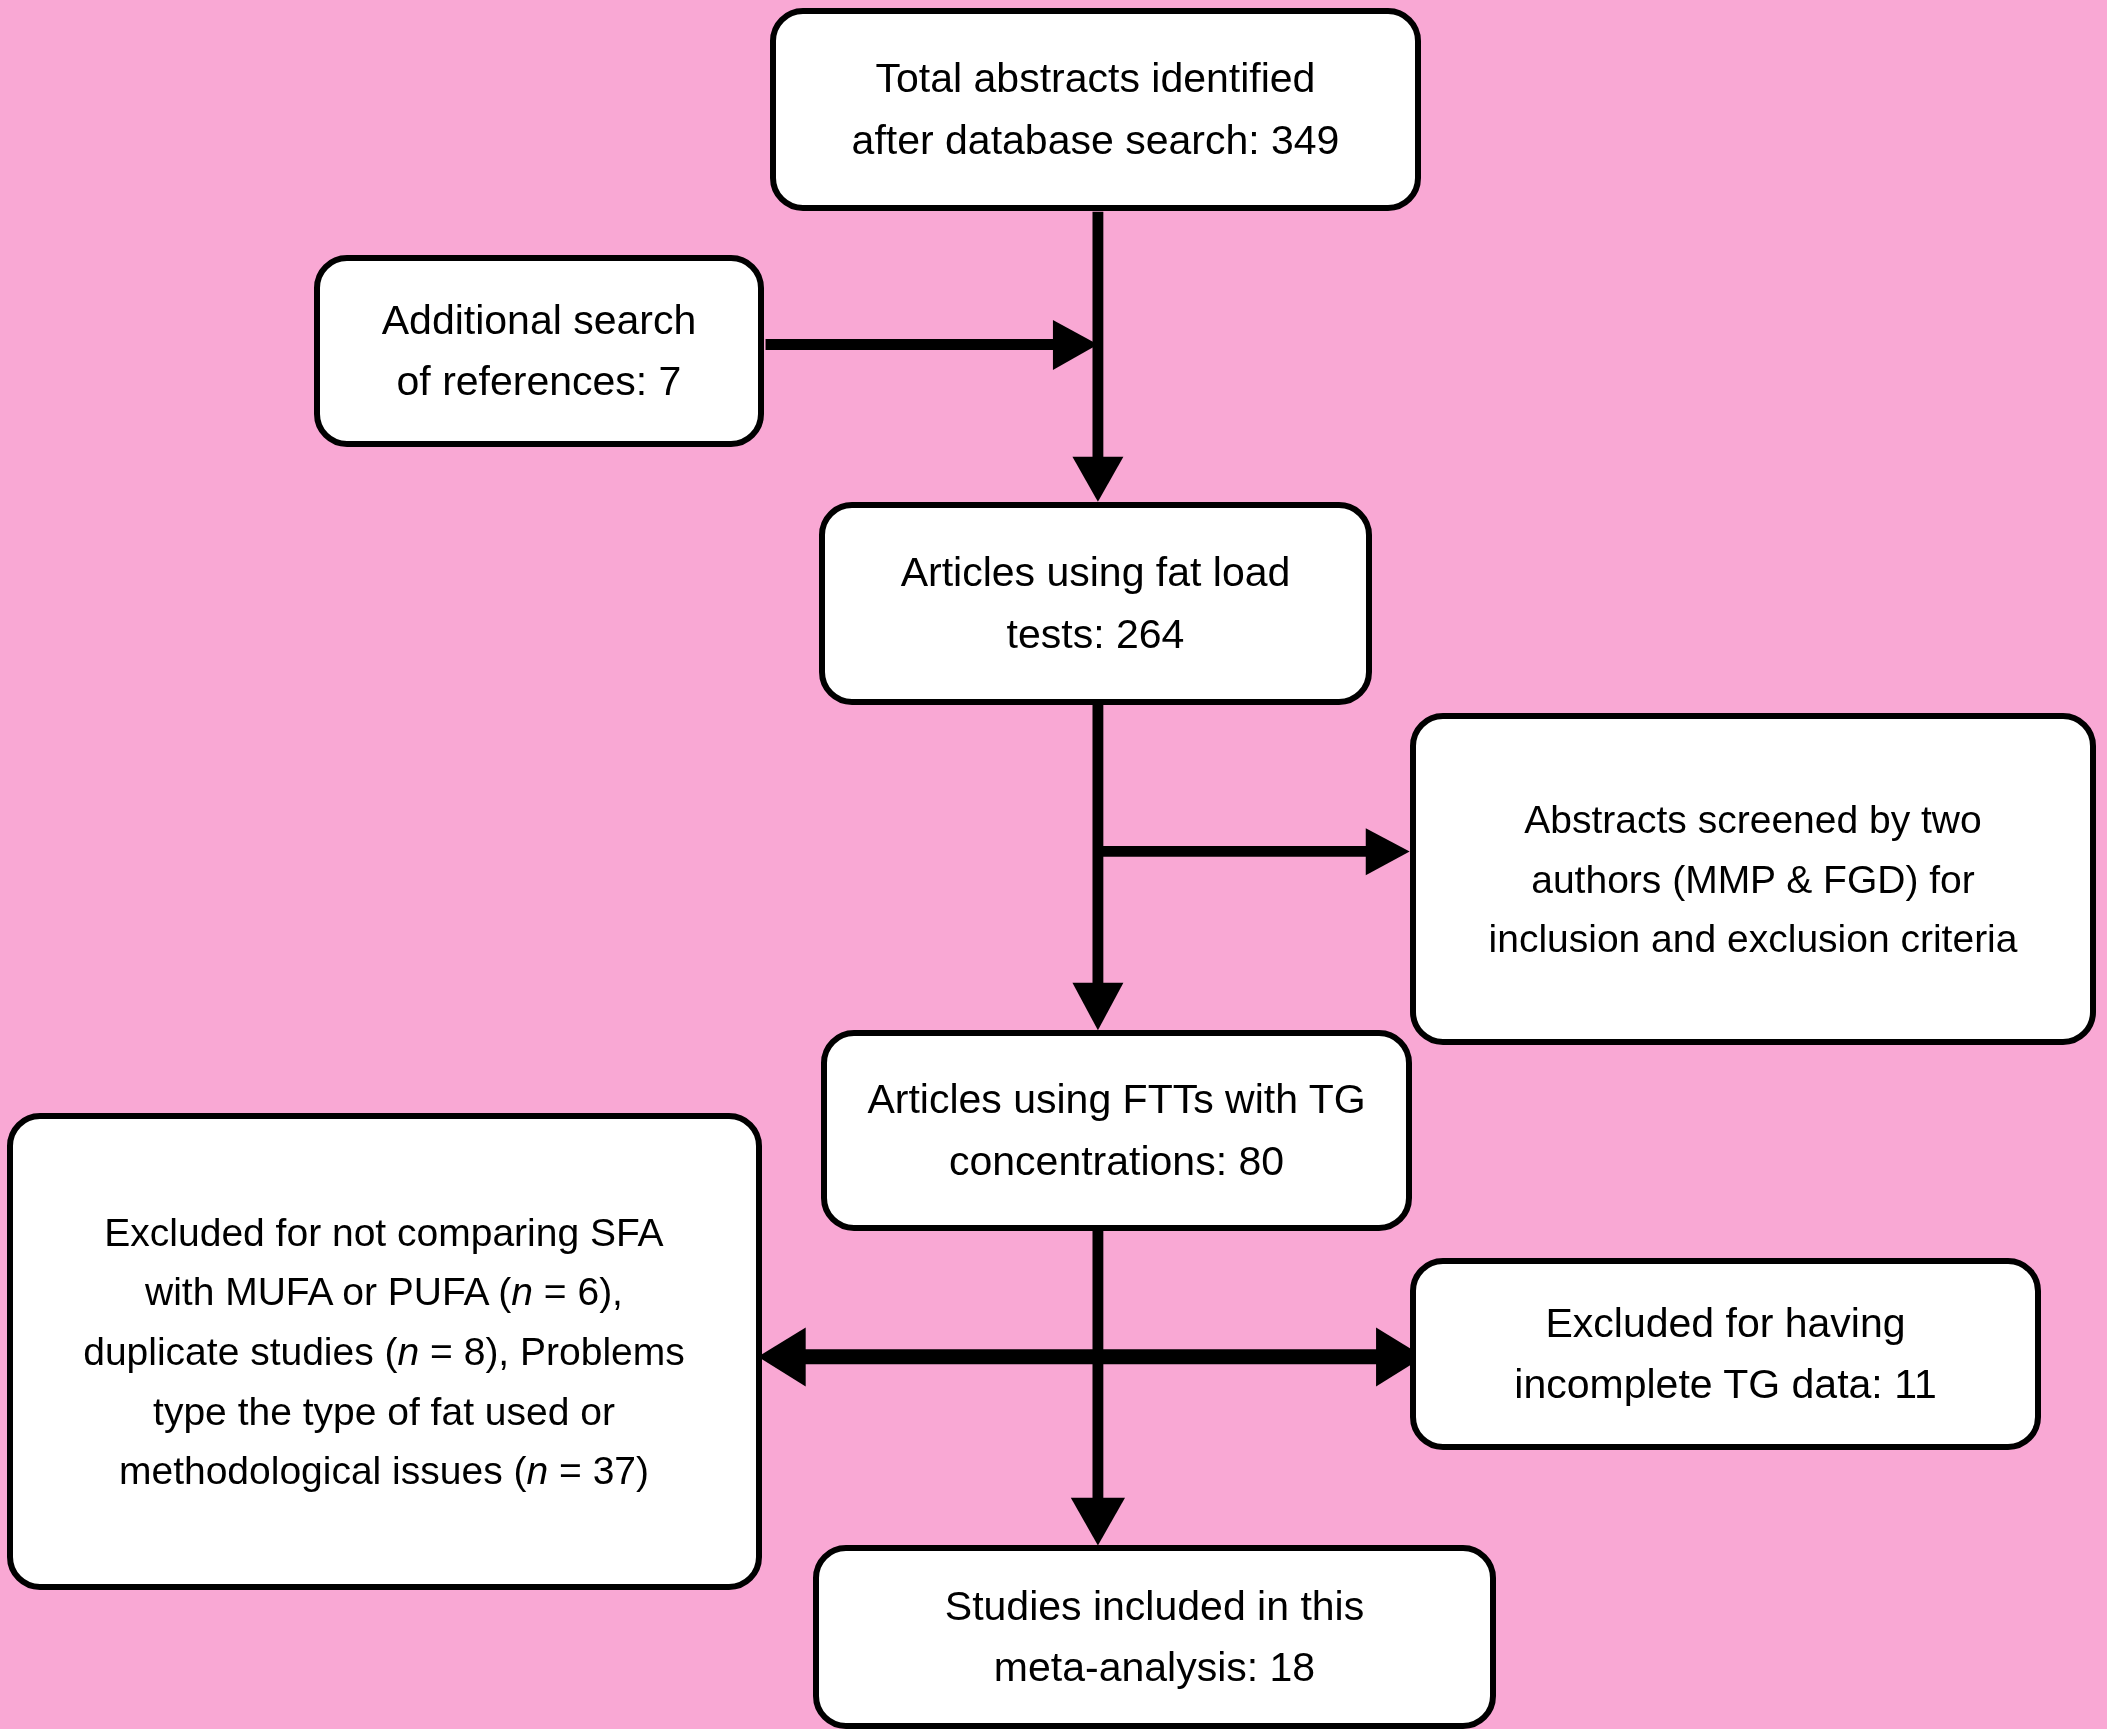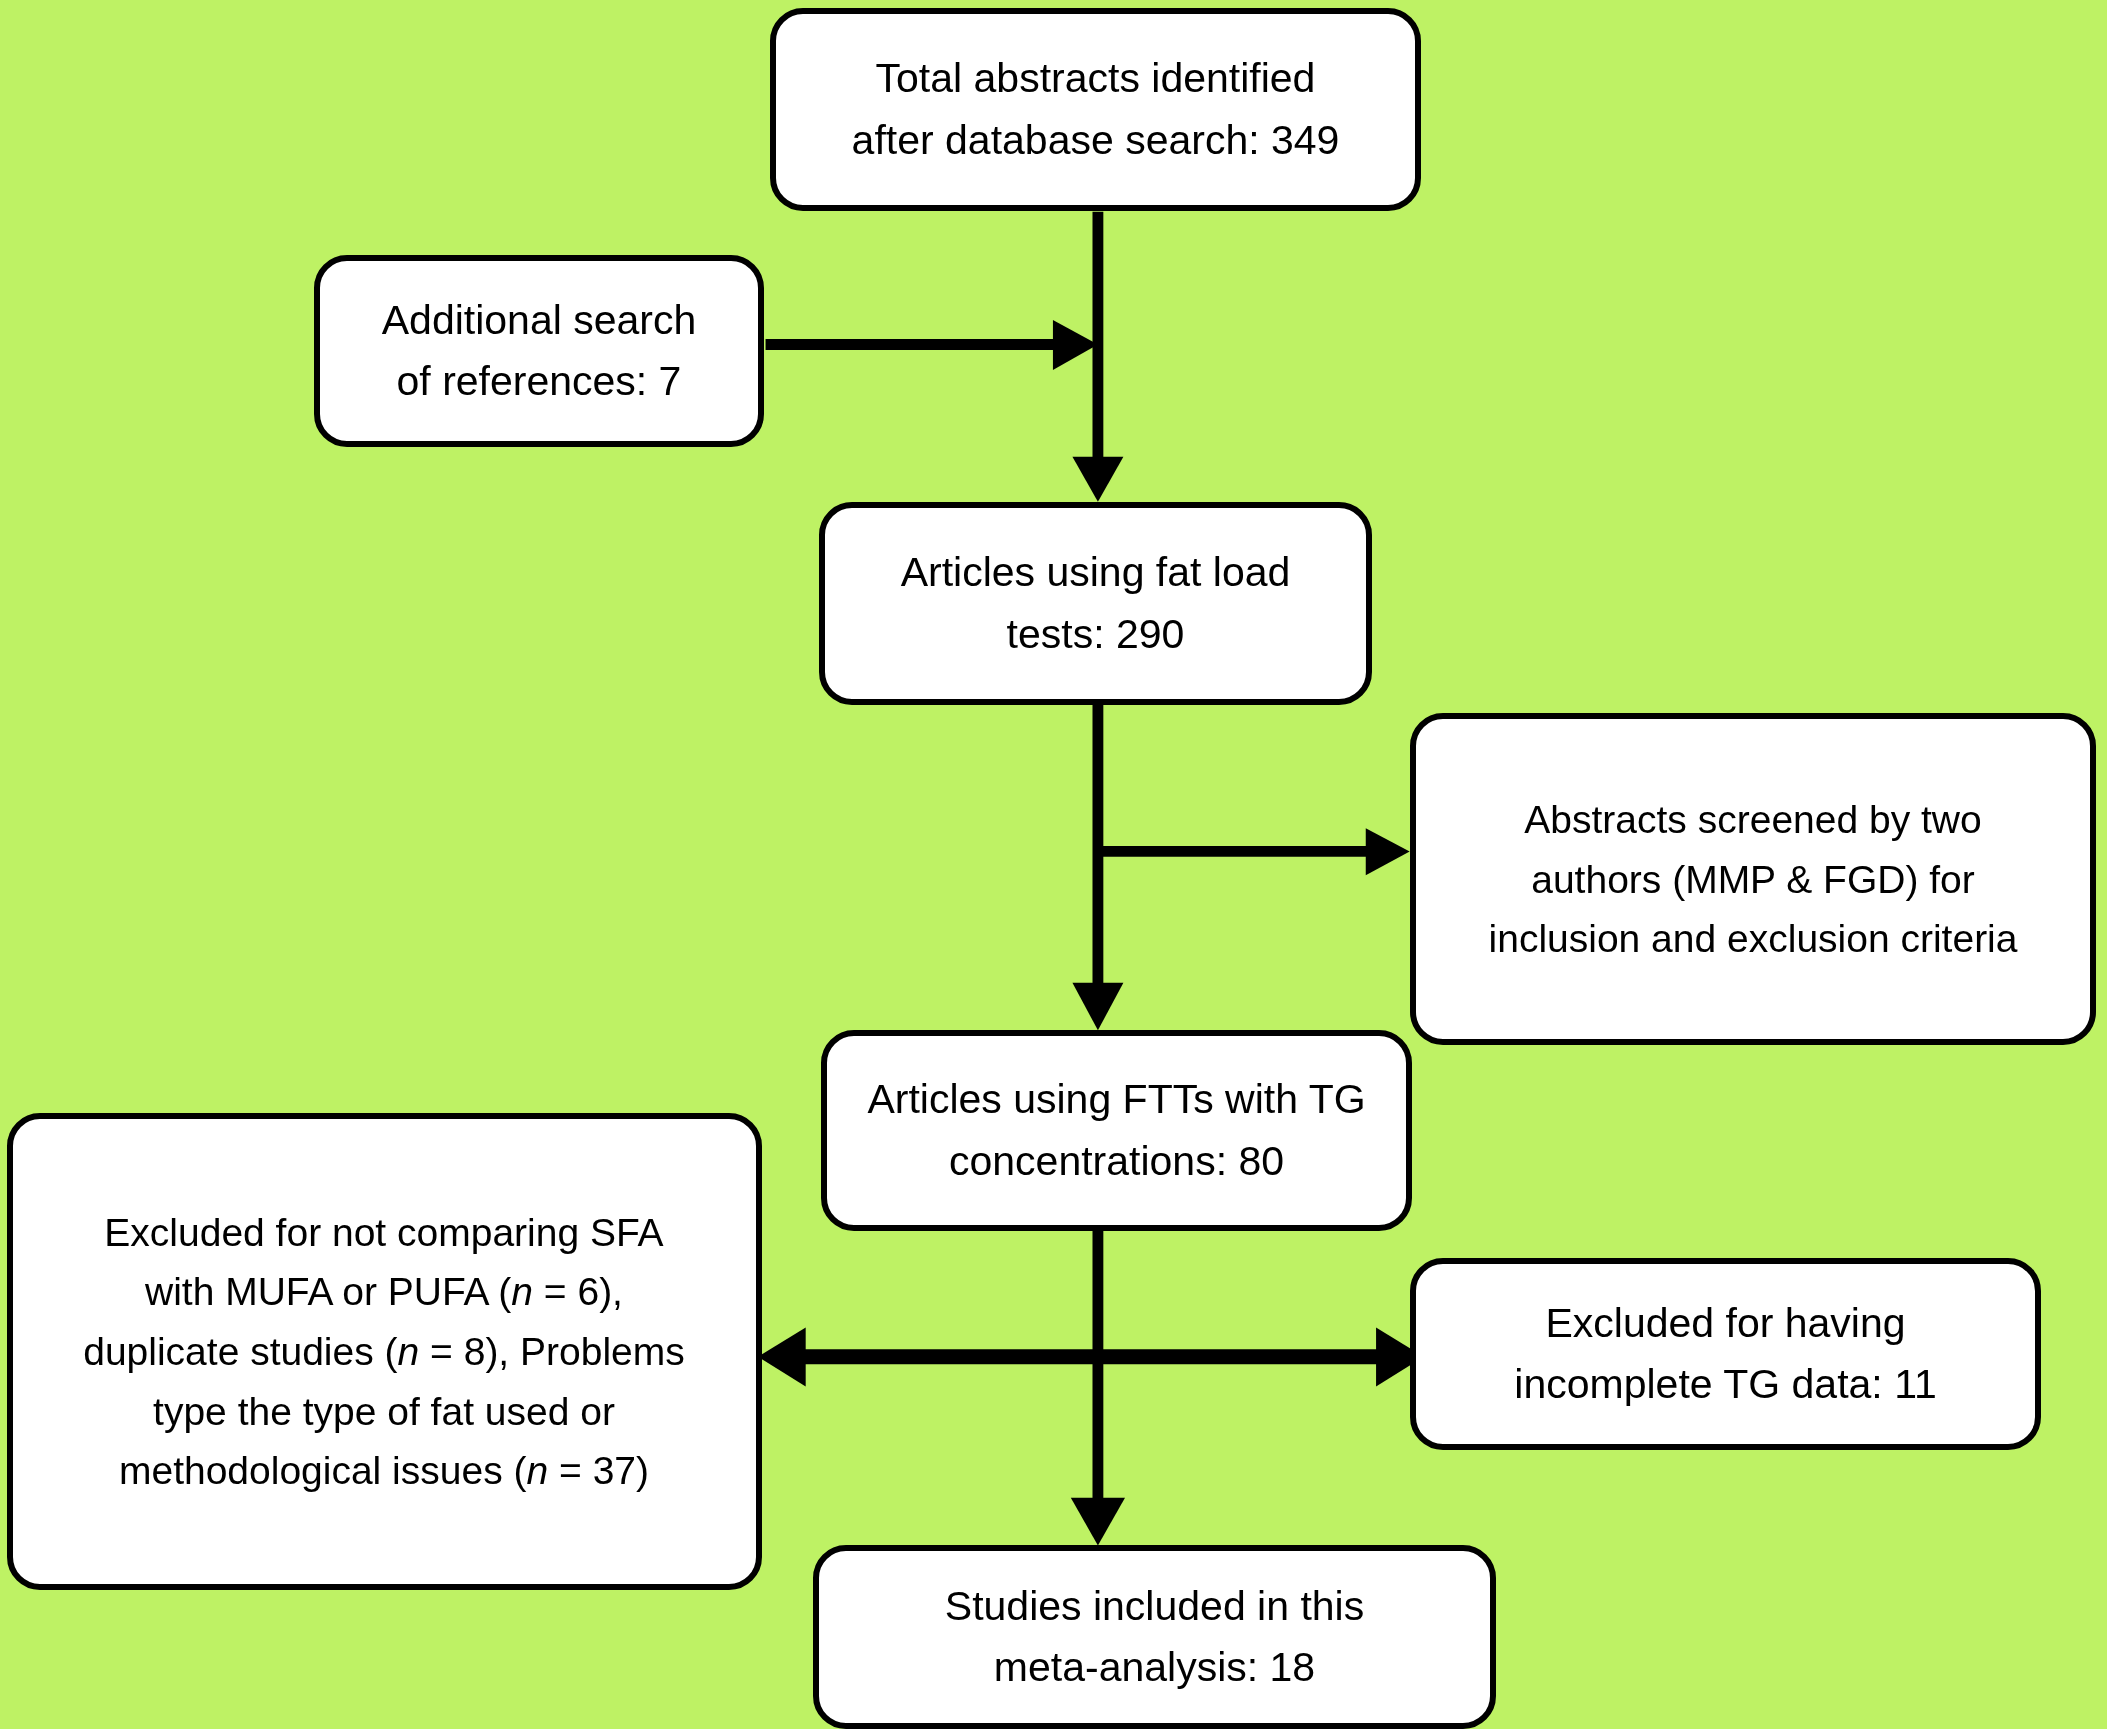--- a/index.html
+++ b/index.html
@@ -4,21 +4,21 @@
 <style>
   html, body {
     margin: 0;
     padding: 0;
     background: #ffffff;
   }
   #canvas {
     position: relative;
     width: 2108px;
     height: 1730px;
-    background: #bef264;
+    background: #f9a8d4;
     overflow: hidden;
     font-family: "Liberation Sans", sans-serif;
   }
   .node {
     position: absolute;
     box-sizing: border-box;
     border: 6px solid #000000;
     border-radius: 33px;
     background: #ffffff;
     display: flex;
@@ -93,21 +93,21 @@
     <span class="line">after database search: 349</span>
   </div>
 
   <div class="node" style="left:314px; top:255px; width:450px; height:192px;">
     <span class="line">Additional search</span>
     <span class="line">of references: 7</span>
   </div>
 
   <div class="node" style="left:819px; top:502px; width:553px; height:203px;">
     <span class="line">Articles using fat load</span>
-    <span class="line">tests: 290</span>
+    <span class="line">tests: 264</span>
   </div>
 
   <div class="node" style="left:1410px; top:713px; width:686px; height:332px; font-size:39px;">
     <span class="line">Abstracts screened by two</span>
     <span class="line">authors (MMP &amp; FGD) for</span>
     <span class="line">inclusion and exclusion criteria</span>
   </div>
 
   <div class="node" style="left:813px; top:1030px; width:591px; height:201px;margin-left:8px;">
     <span class="line">Articles using FTTs with TG</span>

